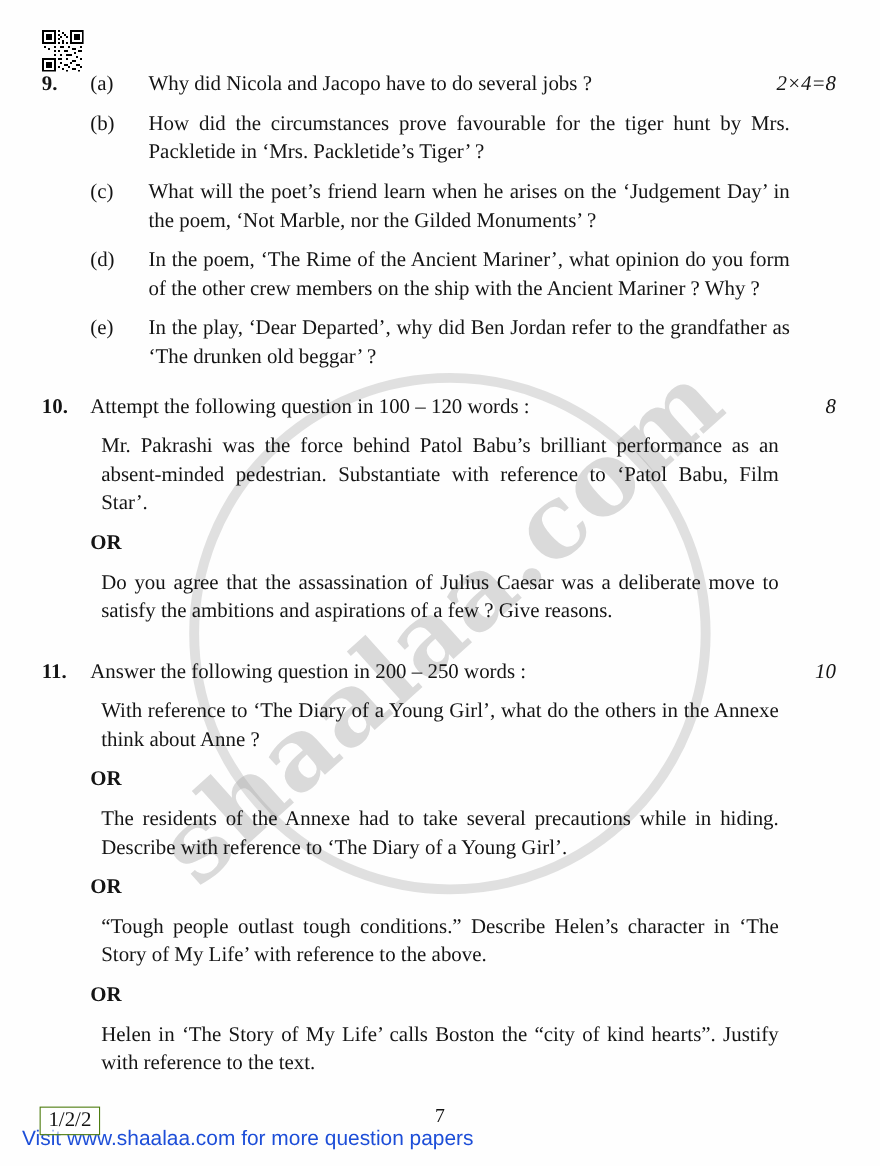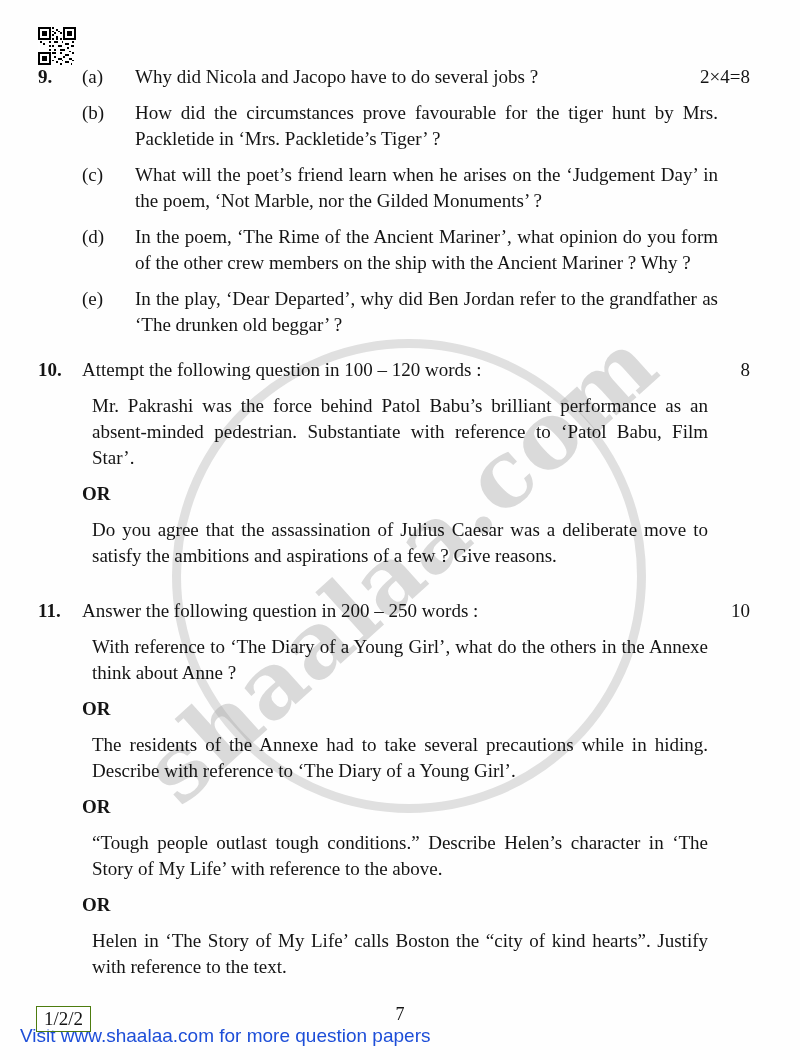--- a/index.html
+++ b/index.html
@@ -33,21 +33,21 @@
     pointer-events:none;
   }
   
   .qr { position:absolute; left:38px; top:27px; width:38px; height:38px; }
   
   .content { position:absolute; left:38px; top:64px; width:722px; z-index:1; }
   .question { position:relative; display:flex; align-items:flex-start; }
   .question + .question { margin-top:19px; }
   .q-num { width:44px; flex:none; font-weight:bold; }
   .q-body { flex:1; margin-right:42px; text-align:justify; }
-  .q-marks { position:absolute; right:10px; top:0; white-space:nowrap; }
+  .q-marks { position:absolute; right:0; top:0; font-style:italic; white-space:nowrap; }
   .q-intro { margin:0 0 16px 0; text-align:left; }
   .q-intro-tight { margin:0; text-align:left; }
   .bi { font-weight:bold; font-style:italic; }
   .sub { display:flex; margin-bottom:10px; }
   .sub:last-child { margin-bottom:0; }
   .sub-label { width:53px; flex:none; }
   .sub-text { flex:1; text-align:justify; }
   .para { margin:10px; text-align:justify; }
   .or { text-align:left; font-weight:bold; margin:0; }
   

